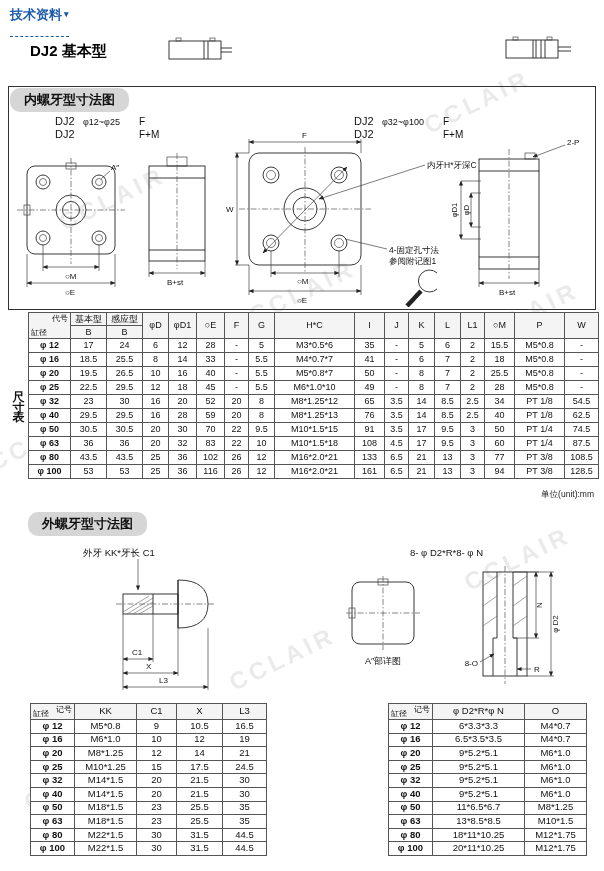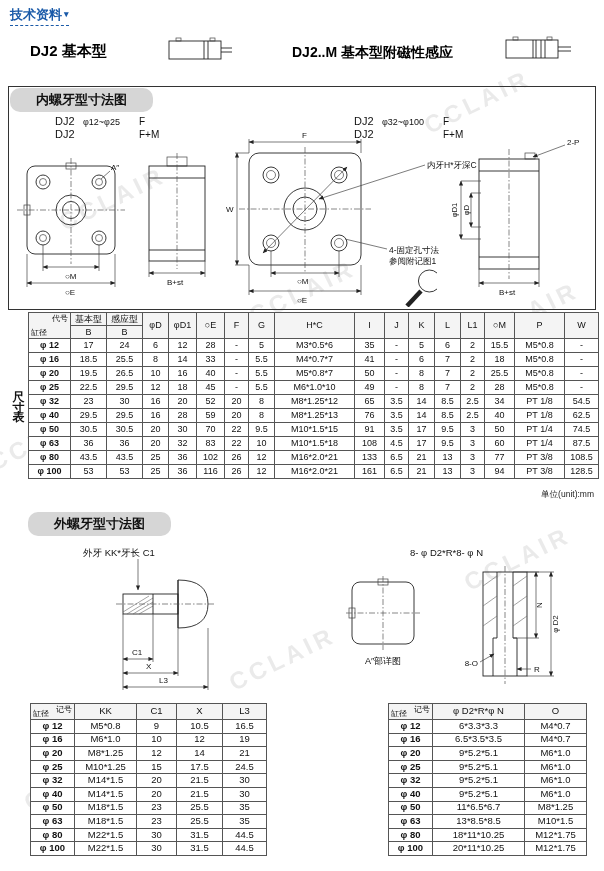--- a/index.html
+++ b/index.html
@@ -3,29 +3,29 @@
 <meta charset="utf-8">
 <style>
   html,body{margin:0;padding:0;background:#fff;}
   .page{position:relative;width:604px;height:871px;background:#fff;overflow:hidden;
         font-family:"Liberation Sans",sans-serif;color:#111;}
   
   .watermark{position:absolute;font-size:24px;font-weight:bold;letter-spacing:4px;
         color:rgba(90,90,90,0.13);transform:rotate(-26deg);white-space:nowrap;pointer-events:none;}
   
   .breadcrumb{position:absolute;top:6px;left:10px;color:#1a5aa8;font-size:13px;font-weight:bold;
-        border-bottom:1px dashed #1a5aa8;padding-bottom:1px;cursor:pointer;}
+        border-bottom:1px dashed #1a5aa8;padding-bottom:12px;cursor:pointer;}
   .breadcrumb .arrow{font-size:9px;vertical-align:2px;margin-left:2px;}
   
   .prod-title{position:absolute;font-size:15px;color:#000;white-space:nowrap;font-weight:bold;}
   .prod-icon{position:absolute;}
   
   .box{position:absolute;left:8px;top:86px;width:586px;height:222px;border:1px solid #333;}
   .chip{background:#d6d6d6;border-radius:10px;font-weight:bold;font-size:13px;
-        padding:3px 26px;display:inline-block;white-space:nowrap;}
+        padding:3px 14px;display:inline-block;white-space:nowrap;}
   #chip-internal{position:absolute;left:1px;top:1px;}
   #chip-external{position:absolute;left:28px;top:512px;}
   #chip-mounting{position:absolute;left:452px;top:512px;}
   
   svg{display:block;}
   .ln{stroke:#222;stroke-width:0.9;fill:none;}
   .thin{stroke:#444;stroke-width:0.7;fill:none;}
   .dash{stroke:#555;stroke-width:0.7;fill:none;stroke-dasharray:6 2 1.5 2;}
   .hatch{stroke:#666;stroke-width:0.6;fill:none;}
   svg text{fill:#111;font-family:"Liberation Sans",sans-serif;}
@@ -76,21 +76,20 @@
   <div class="prod-title" style="left:30px;top:42px;">DJ2 基本型</div>
   <svg class="prod-icon" style="left:168px;top:37px;" width="66" height="26" viewBox="0 0 66 26">
     <rect class="ln" x="1" y="4" width="52" height="18"></rect>
     <rect class="thin" x="8" y="1" width="5" height="3"></rect>
     <rect class="thin" x="42" y="1" width="5" height="3"></rect>
     <line class="ln" x1="36" y1="4" x2="36" y2="22"></line>
     <line class="ln" x1="40" y1="4" x2="40" y2="22"></line>
     <line class="ln" x1="53" y1="11" x2="64" y2="11"></line>
     <line class="ln" x1="53" y1="15" x2="64" y2="15"></line>
   </svg>
-  <div class="prod-title" style="left:292px;top:44px;font-size:14px;">DJ2..M 基本型附磁性感应</div>
   <svg class="prod-icon" style="left:505px;top:34px;" width="68" height="30" viewBox="0 0 68 30">
     <rect class="ln" x="1" y="6" width="52" height="18"></rect>
     <rect class="thin" x="8" y="3" width="5" height="3"></rect>
     <rect class="thin" x="42" y="3" width="5" height="3"></rect>
     <line class="ln" x1="28" y1="6" x2="28" y2="24"></line>
     <line class="ln" x1="31" y1="6" x2="31" y2="24"></line>
     <line class="ln" x1="36" y1="6" x2="36" y2="24"></line>
     <line class="ln" x1="40" y1="6" x2="40" y2="24"></line>
     <line class="ln" x1="53" y1="13" x2="66" y2="13"></line>
     <line class="ln" x1="53" y1="17" x2="66" y2="17"></line>

